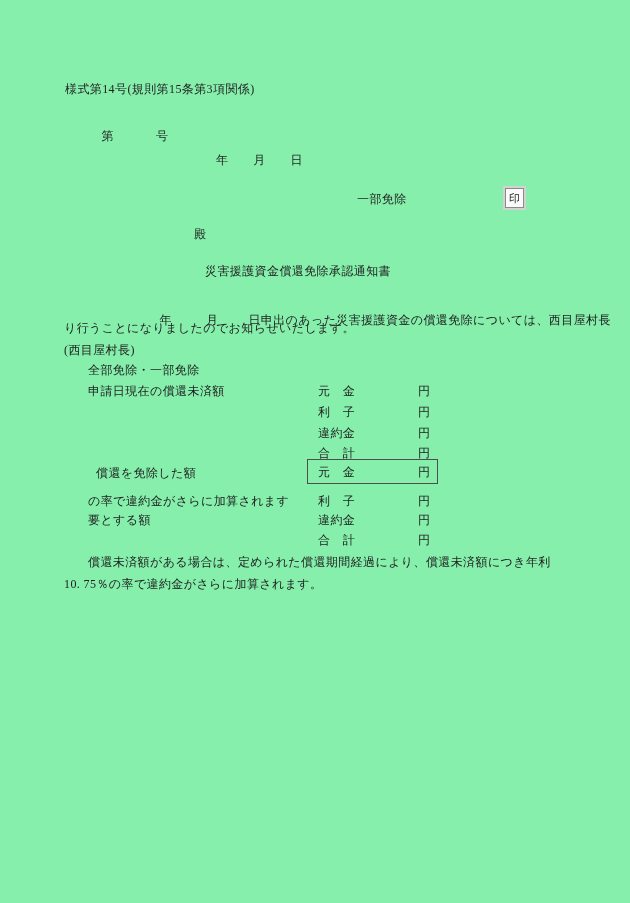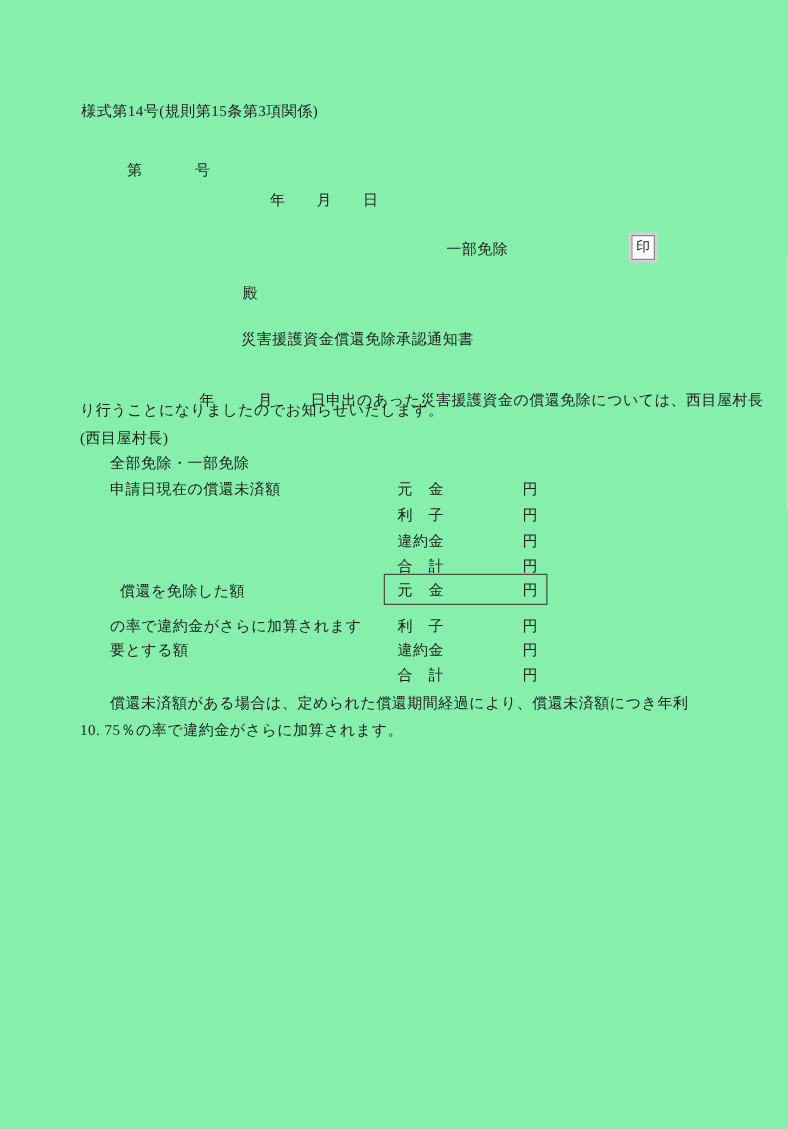--- a/index.html
+++ b/index.html
@@ -18,21 +18,21 @@
     color: #1e1e1e;
     letter-spacing: 0.4px;
     overflow: hidden;
   }
   .abs {
     position: absolute;
     white-space: pre;
   }
   .title-line {
     position: absolute;
-    left: 0;
+    left: 12px;
     width: 572px;
     text-align: center;
     white-space: pre;
   }
   .seal-box {
     position: absolute;
     left: 505px;
     top: 188px;
     width: 17px;
     height: 18px;

